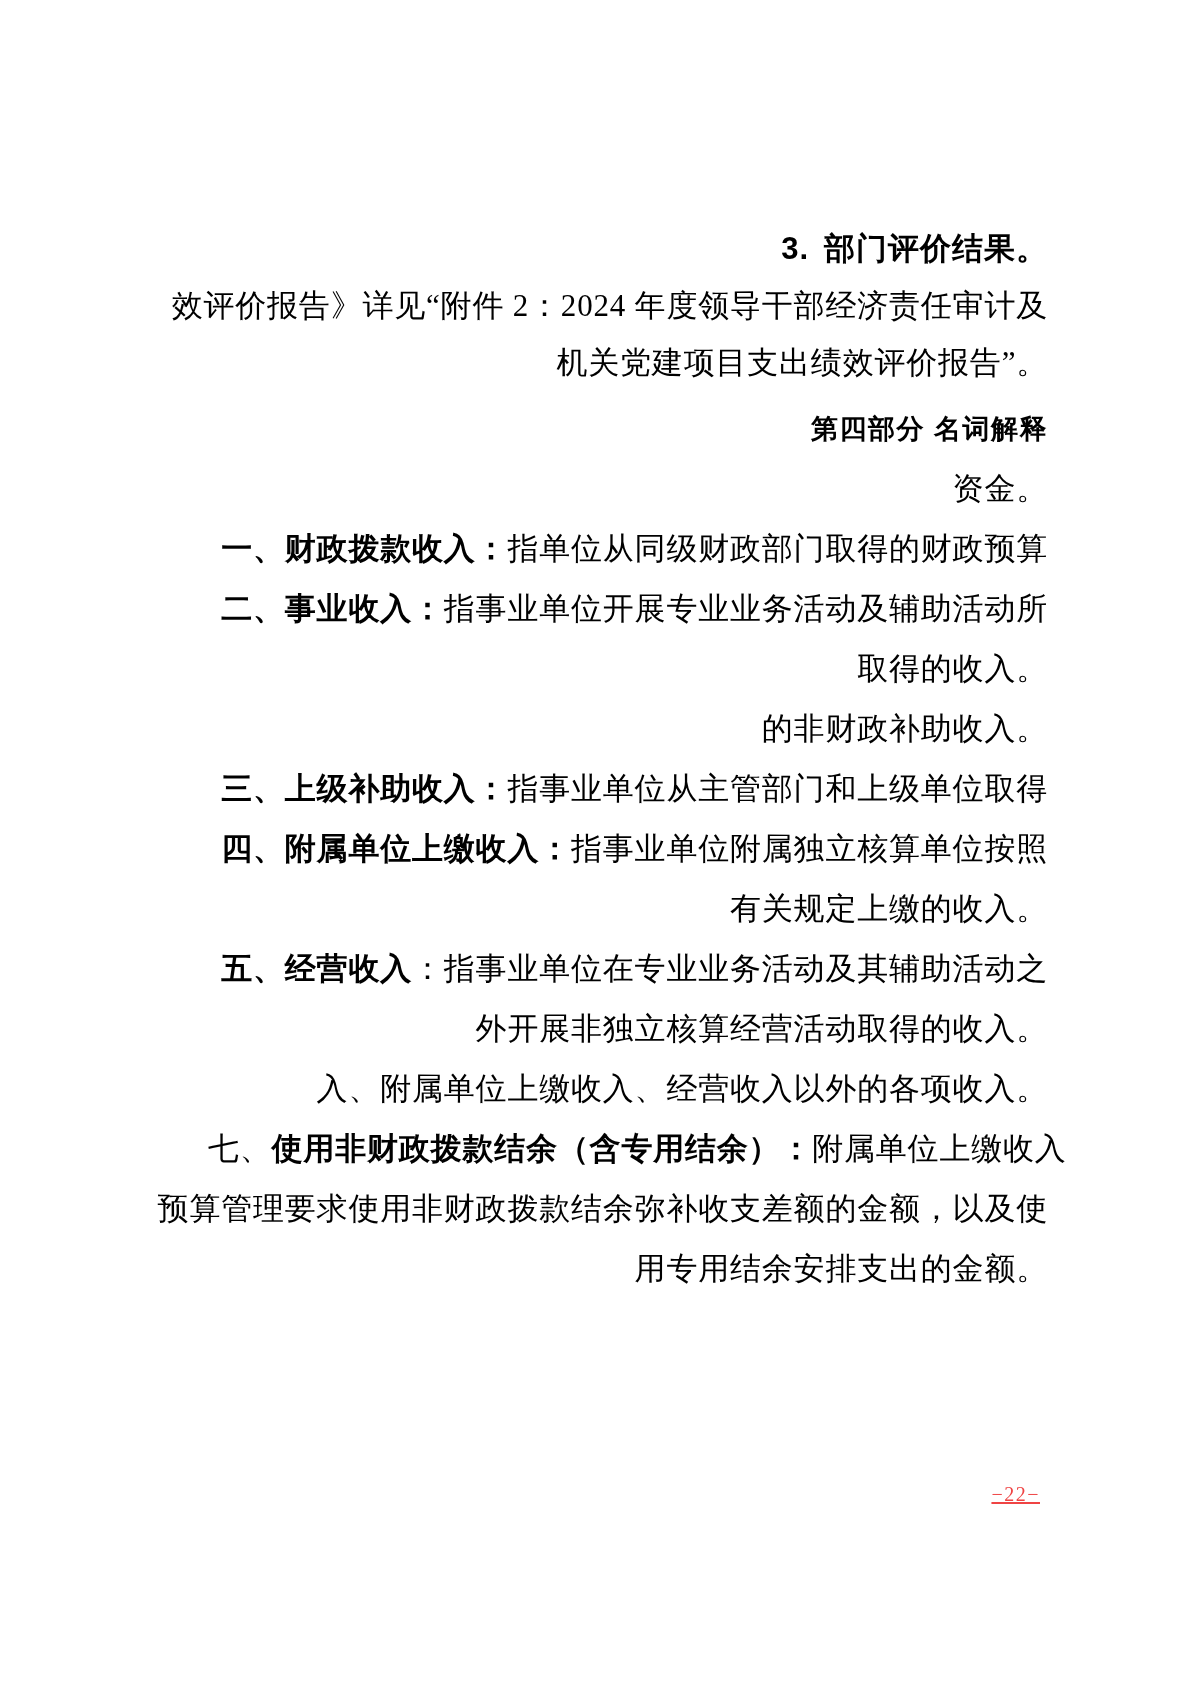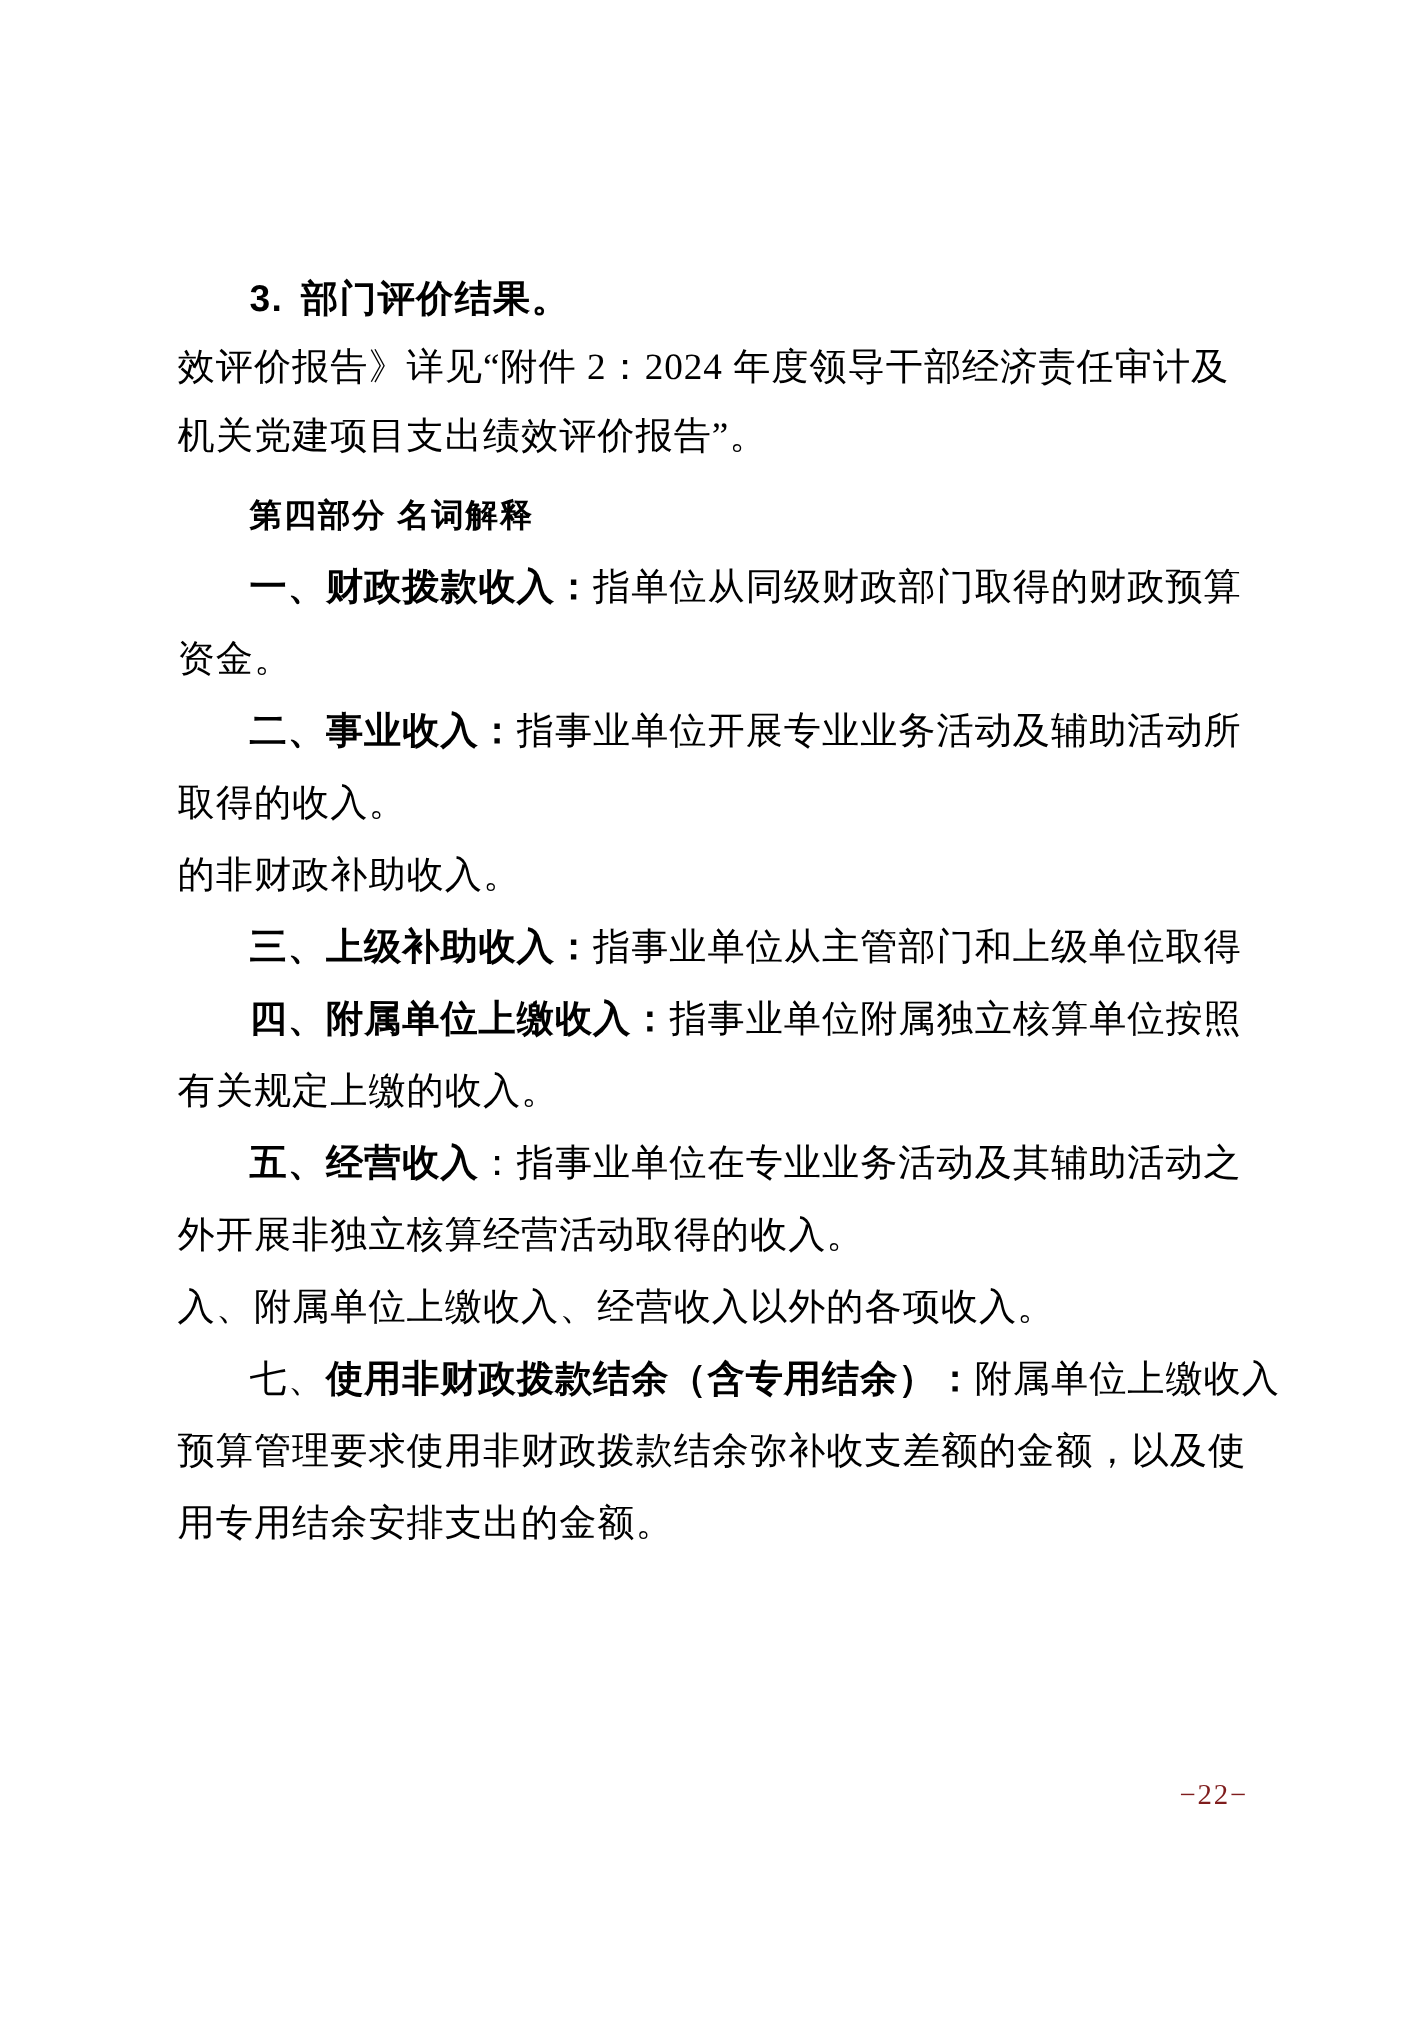--- a/index.html
+++ b/index.html
@@ -17,20 +17,21 @@
     left:148px;
     top:220px;
     width:900px;
   }
   .line{
     white-space:nowrap;
     font-size:31px;
     letter-spacing:0.8px;
     line-height:60px;
     height:60px;
+    text-align:right;
   }
   .line.body-sm{
     line-height:57px;
     height:57px;
   }
   .line.h1{
     line-height:57px;
     height:57px;
     font-weight:700;
     font-family:"Liberation Sans", sans-serif;
@@ -46,37 +47,38 @@
   .line.indent{ text-indent:60px; }
   .seg.bold{
     font-weight:700;
     font-family:"Liberation Sans", sans-serif;
   }
   .seg.gap{ margin-left:15px; }
   .page-number{
     position:absolute;
     top:1483px;
     right:150px;
-    font-size:24px;
+    font-size:20px;
     letter-spacing:1.5px;
-    color:#7f1d1d;
+    color:#ef4444;
     font-family:"Liberation Serif", serif;
+    text-decoration:underline;
   }
 </style>
 </head>
 <body>
 
 <div class="page">
   <div class="doc-body" id="doc-body">
       <div class="line h1 indent"><span class="seg bold">3.</span><span class="seg bold gap">部门评价结果。</span></div>
       <div class="line body-sm"><span class="seg">效评价报告》详见“附件 2：2024 年度领导干部经济责任审计及</span></div>
       <div class="line body-sm"><span class="seg">机关党建项目支出绩效评价报告”。</span></div>
       <div class="line h2 indent"><span class="seg bold">第四部分 名词解释</span></div>
+      <div class="line body"><span class="seg">资金。</span></div>
       <div class="line body indent"><span class="seg bold">一、财政拨款收入：</span><span class="seg">指单位从同级财政部门取得的财政预算</span></div>
-      <div class="line body"><span class="seg">资金。</span></div>
       <div class="line body indent"><span class="seg bold">二、事业收入：</span><span class="seg">指事业单位开展专业业务活动及辅助活动所</span></div>
       <div class="line body"><span class="seg">取得的收入。</span></div>
       <div class="line body"><span class="seg">的非财政补助收入。</span></div>
       <div class="line body indent"><span class="seg bold">三、上级补助收入：</span><span class="seg">指事业单位从主管部门和上级单位取得</span></div>
       <div class="line body indent"><span class="seg bold">四、附属单位上缴收入：</span><span class="seg">指事业单位附属独立核算单位按照</span></div>
       <div class="line body"><span class="seg">有关规定上缴的收入。</span></div>
       <div class="line body indent"><span class="seg bold">五、经营收入</span><span class="seg">：指事业单位在专业业务活动及其辅助活动之</span></div>
       <div class="line body"><span class="seg">外开展非独立核算经营活动取得的收入。</span></div>
       <div class="line body"><span class="seg">入、附属单位上缴收入、经营收入以外的各项收入。</span></div>
       <div class="line body indent"><span class="seg">七、</span><span class="seg bold">使用非财政拨款结余（含专用结余）：</span><span class="seg">附属单位上缴收入</span></div>

